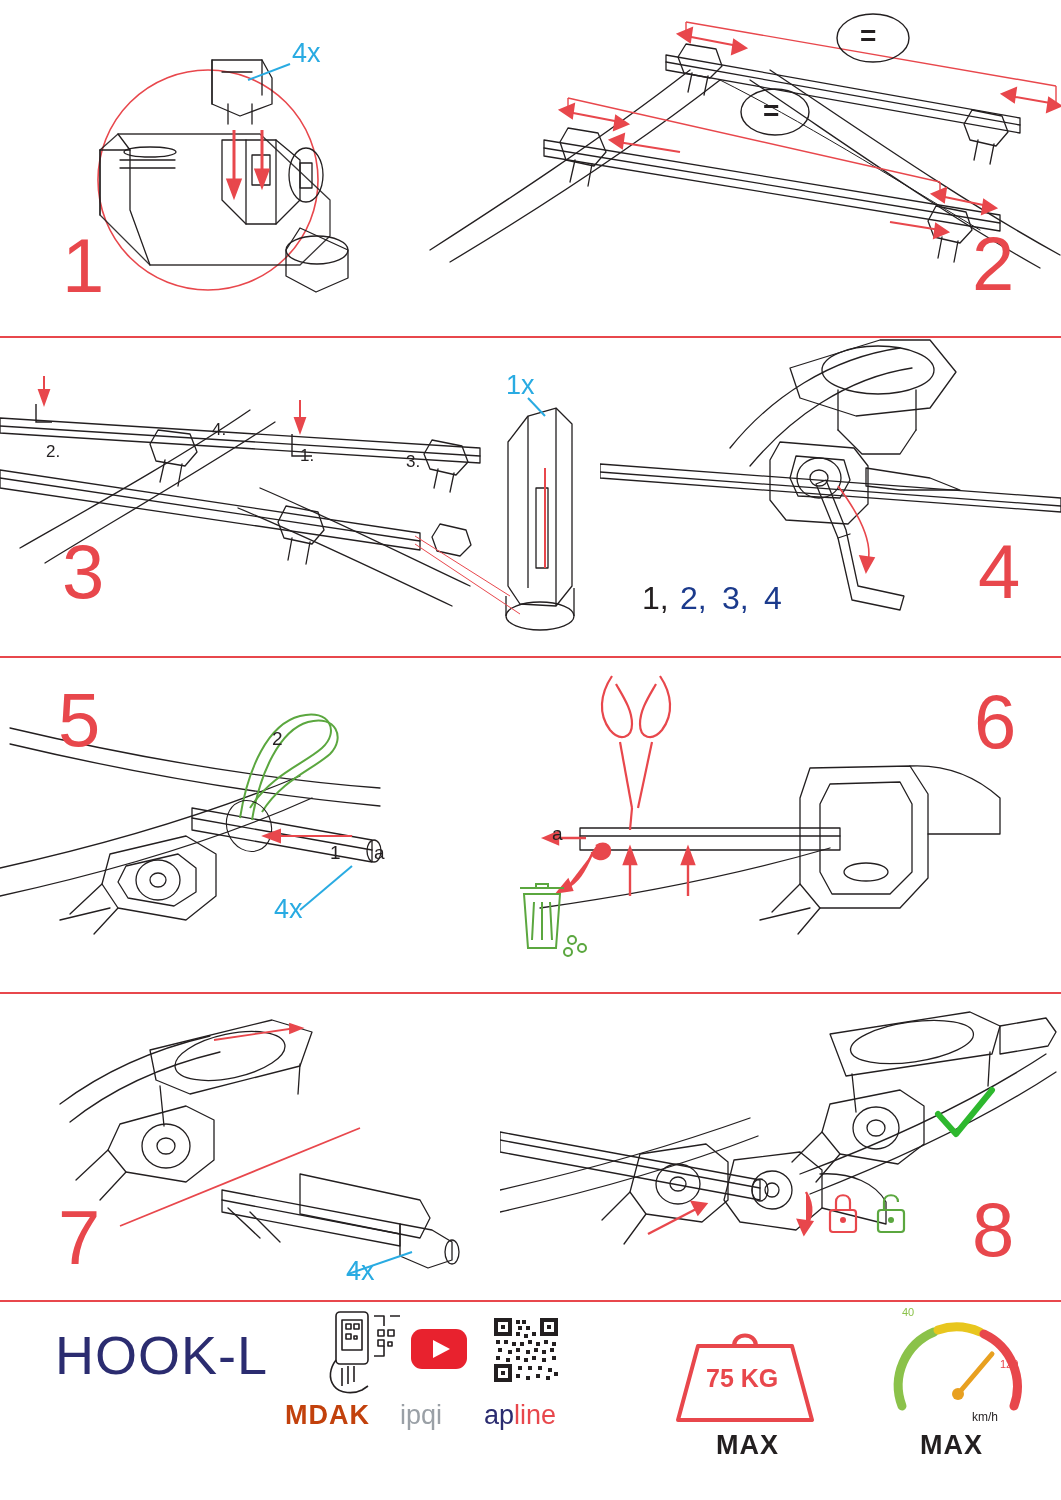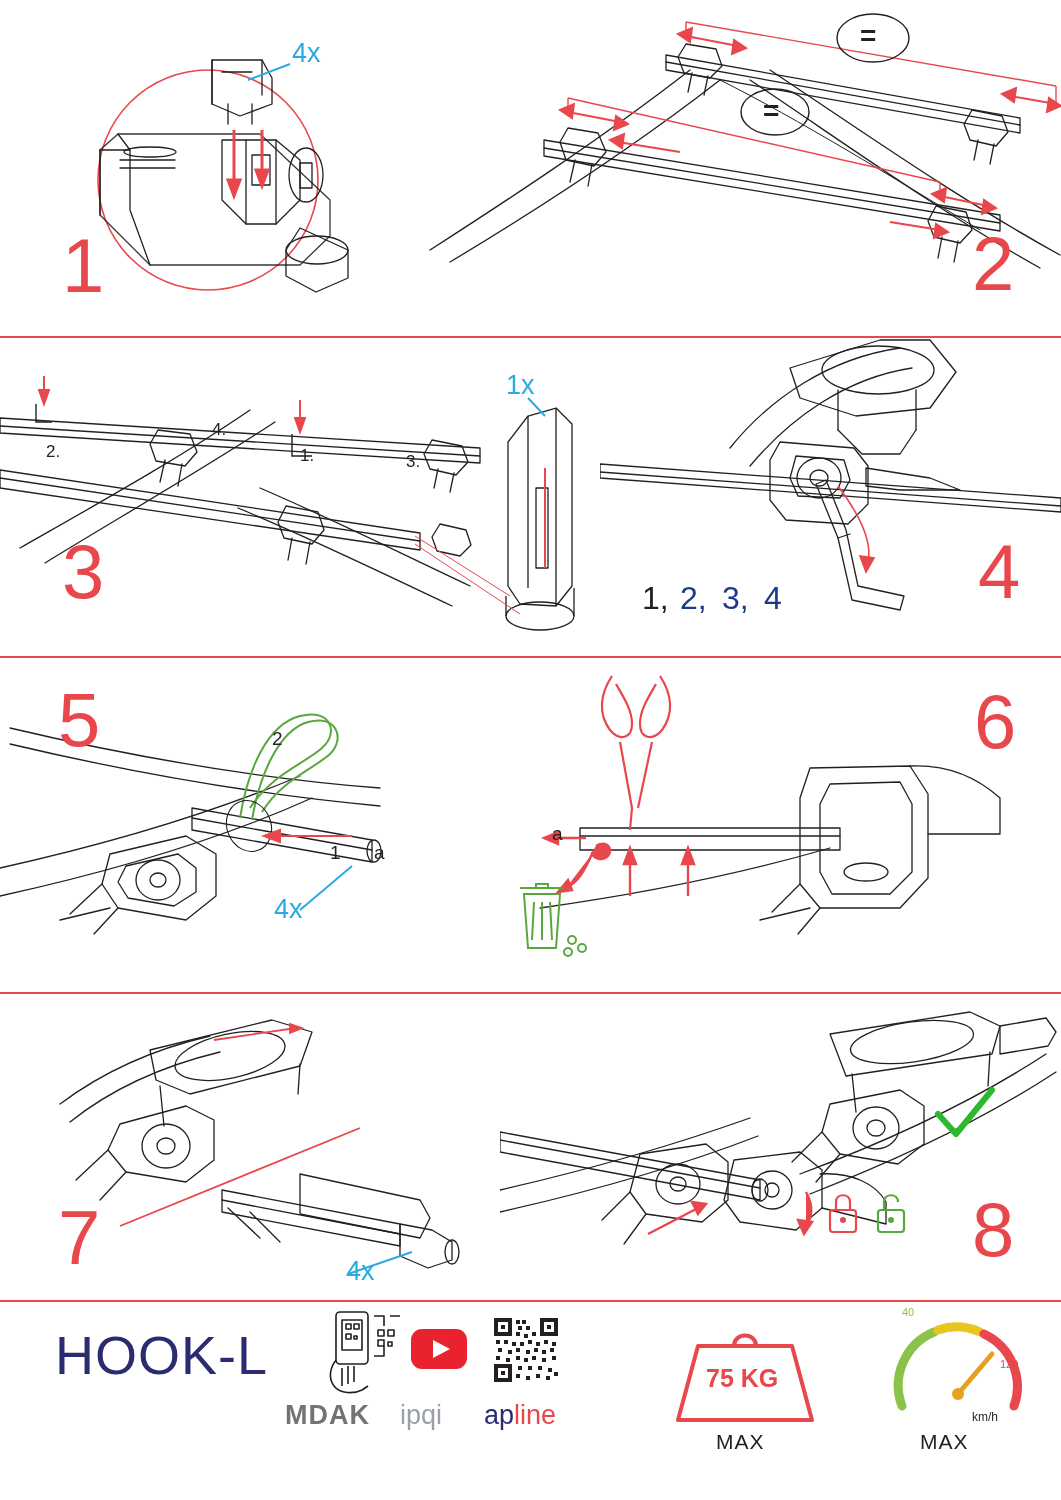--- a/index.html
+++ b/index.html
@@ -39,26 +39,26 @@
   .footer{position:absolute;left:0;top:1300px;width:1061px;height:200px;}
   .brand{
     position:absolute;left:55px;top:24px;
     font-size:54px;letter-spacing:1px;color:#2b2c70;font-weight:400;
     font-family:"Liberation Sans",sans-serif;
   }
   .accessory{
     position:absolute;left:57px;top:96px;font-size:29px;font-weight:700;color:#2b2c70;
   }
   .accessory .part{color:#e8474c;}
-  .mdak{position:absolute;left:285px;top:100px;font-size:27px;font-weight:700;color:#737373;letter-spacing:1px;}
+  .mdak{position:absolute;left:285px;top:100px;font-size:27px;font-weight:700;color:#c2410c;letter-spacing:1px;}
   .ipqi{position:absolute;left:400px;top:100px;font-size:27px;color:#9aa0a6;}
   .apline{position:absolute;left:484px;top:100px;font-size:27px;color:#2b2c70;}
   .apline .line{color:#e8474c;margin-top:9px;}
 
-  .maxlabel{position:absolute;font-size:21px;font-weight:400;color:#231f20;letter-spacing:1px;}
+  .maxlabel{position:absolute;font-size:27px;font-weight:700;color:#231f20;letter-spacing:1px;}
   .kgtext{
     position:absolute;font-size:25px;font-weight:700;color:#e8474c;
   }
   .kmh{position:absolute;font-size:12px;color:#231f20;}
   .spd{position:absolute;font-size:11px;color:#8bc24a;}
   .spd2{position:absolute;font-size:11px;color:#e8474c;}
 
   .lbl{position:absolute;font-family:"Liberation Sans",sans-serif;}
 </style>
 </head>

